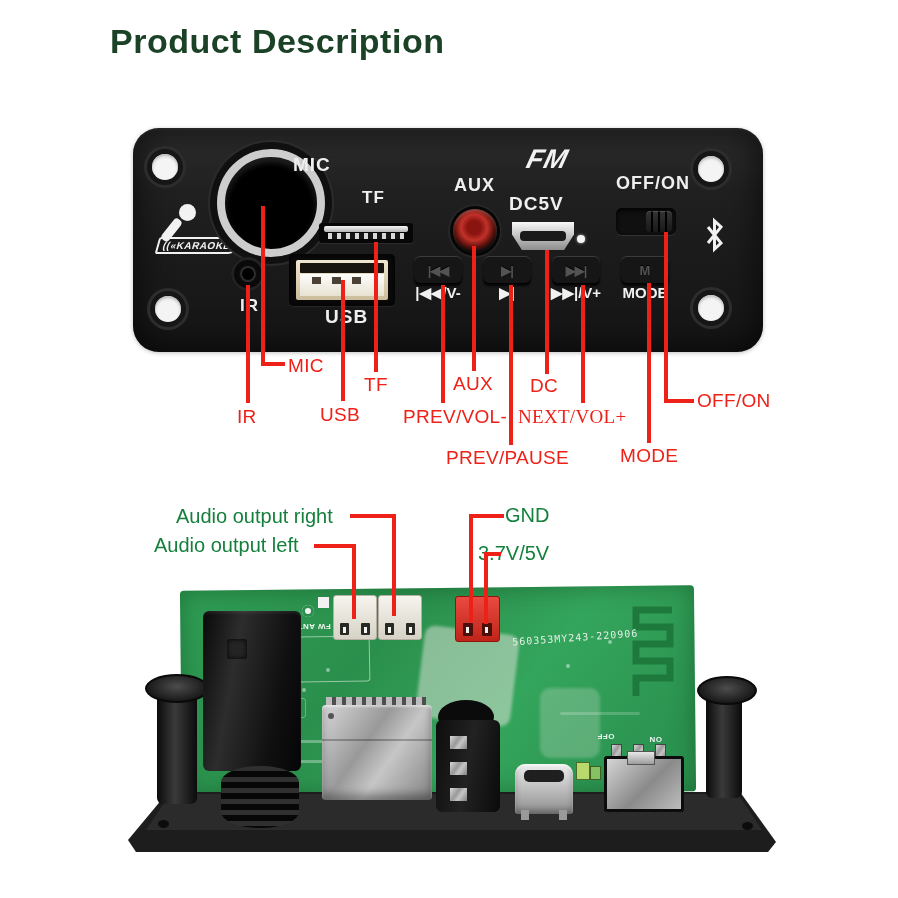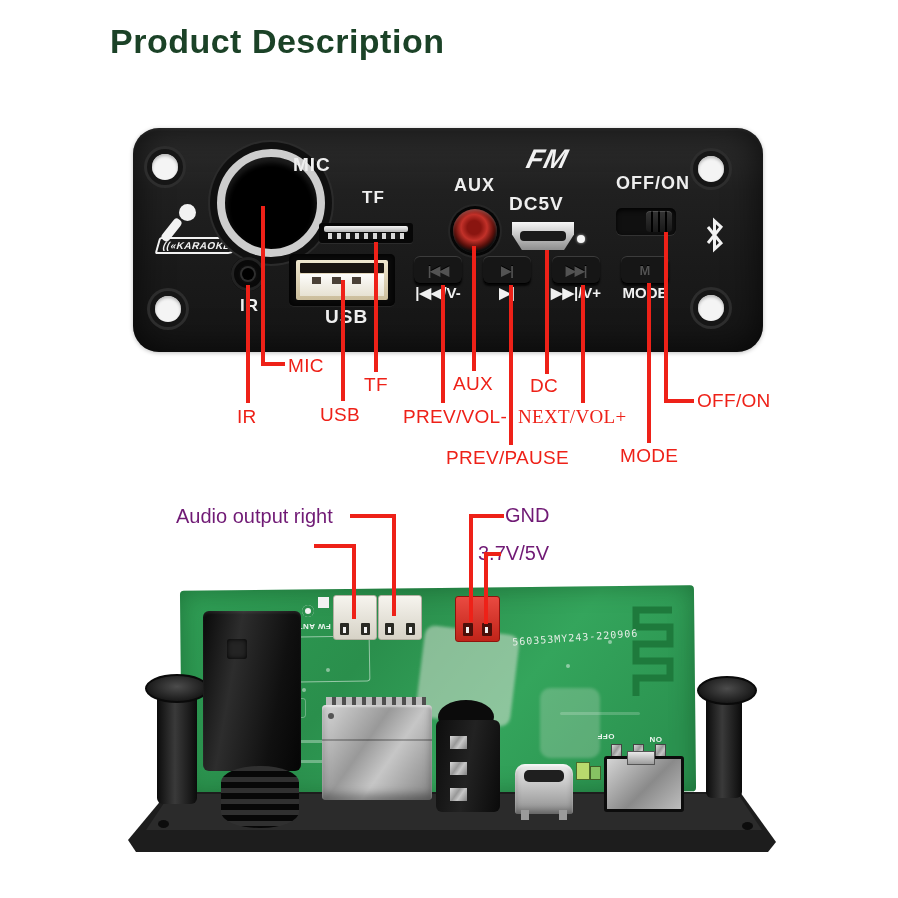--- a/index.html
+++ b/index.html
@@ -62,21 +62,21 @@
   .sub{width:84px;text-align:center;color:#f1f1f1;font-weight:700;font-size:15px;letter-spacing:0;white-space:nowrap;}
   
   .kmic-head{width:17px;height:17px;border-radius:50%;background:#f2f2f2;}
   .kmic-body{width:9px;height:26px;background:#f2f2f2;border-radius:4px;transform:rotate(38deg);}
   .kbanner{border:2px solid #f2f2f2;border-radius:4px 12px 12px 4px;transform:skewX(-16deg);
            color:#f2f2f2;font-size:10px;font-weight:700;padding:1px 6px 1px 4px;letter-spacing:.5px;white-space:nowrap;}
   
   .vline{width:4px;background:#ee2118;}
   .hline{height:4px;background:#ee2118;}
   .rlab{color:#ee2118;font-size:19px;letter-spacing:.3px;white-space:nowrap;}
-  .rlab2{color:#701a75;font-size:20px;white-space:nowrap;}
+  .rlab2{color:#15803d;font-size:20px;white-space:nowrap;}
   
   #pcb{left:181px;top:588px;width:514px;height:206px;border-radius:4px;transform:rotate(-.6deg);
        background:linear-gradient(130deg,#2f9e55,#2a8f4c 35%,#34a55c 62%,#2b9350 90%);
        box-shadow:inset 0 0 24px rgba(0,40,10,.35);}
   .patch{background:rgba(230,230,222,.5);filter:blur(1.5px);border-radius:10px;}
   .silkline{background:rgba(255,255,255,.32);border-radius:2px;}
   .silkrect{border:1.5px solid rgba(255,255,255,.5);border-radius:3px;}
   .pcbdot{width:4px;height:4px;border-radius:50%;background:rgba(255,255,255,.45);}
   .serial{font-family:"DejaVu Sans Mono",monospace;font-size:10px;color:#e4eee5;letter-spacing:1px;transform:rotate(-4deg);white-space:nowrap;}
   .jst{width:42px;height:43px;background:linear-gradient(#f6f4ee,#d6d2c6);border-radius:3px;border:1px solid #b3afa2;}
@@ -309,20 +309,21 @@
     <div class="abs" style="left:604px;top:756px;width:74px;height:50px;border:3px solid #0c0c0c;border-radius:3px;
          background:linear-gradient(135deg,#d4d4d4,#8a8a8a 55%,#bdbdbd);">
       <div class="abs" style="left:20px;top:-8px;width:26px;height:12px;background:linear-gradient(#e8e8e8,#9c9c9c);border:1px solid #555;"></div>
     </div>
   </div>
 
   <div class="abs rlab2" style="left:176px;top:505px;">Audio output right</div>
   <div class="abs hline" style="left:350px;top:514px;width:46px;"></div>
   <div class="abs vline" style="left:392px;top:514px;height:102px;"></div>
 
+  <div class="abs rlab2" style="left:154px;top:534px;">Audio output left</div>
   <div class="abs hline" style="left:314px;top:544px;width:42px;"></div>
   <div class="abs vline" style="left:352px;top:544px;height:75px;"></div>
 
   <div class="abs rlab2" style="left:505px;top:504px;">GND</div>
   <div class="abs hline" style="left:469px;top:514px;width:35px;"></div>
   <div class="abs vline" style="left:469px;top:514px;height:108px;"></div>
 
   <div class="abs rlab2" style="left:478px;top:542px;">3.7V/5V</div>
   <div class="abs hline" style="left:484px;top:552px;width:17px;"></div>
   <div class="abs vline" style="left:484px;top:552px;height:72px;"></div>

